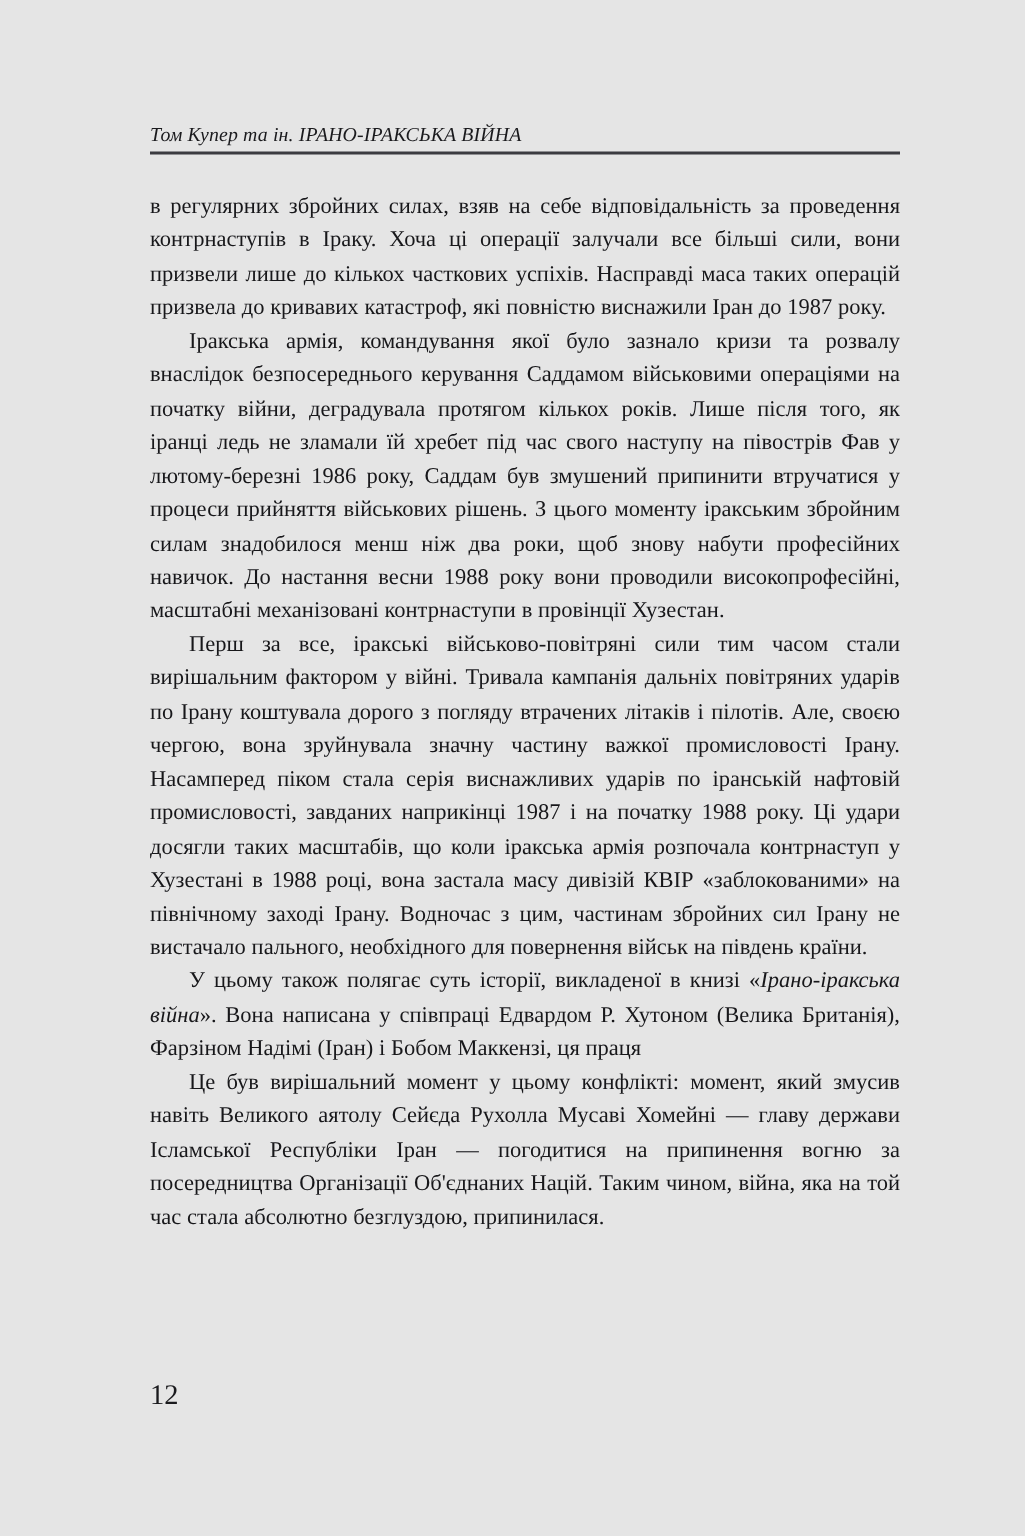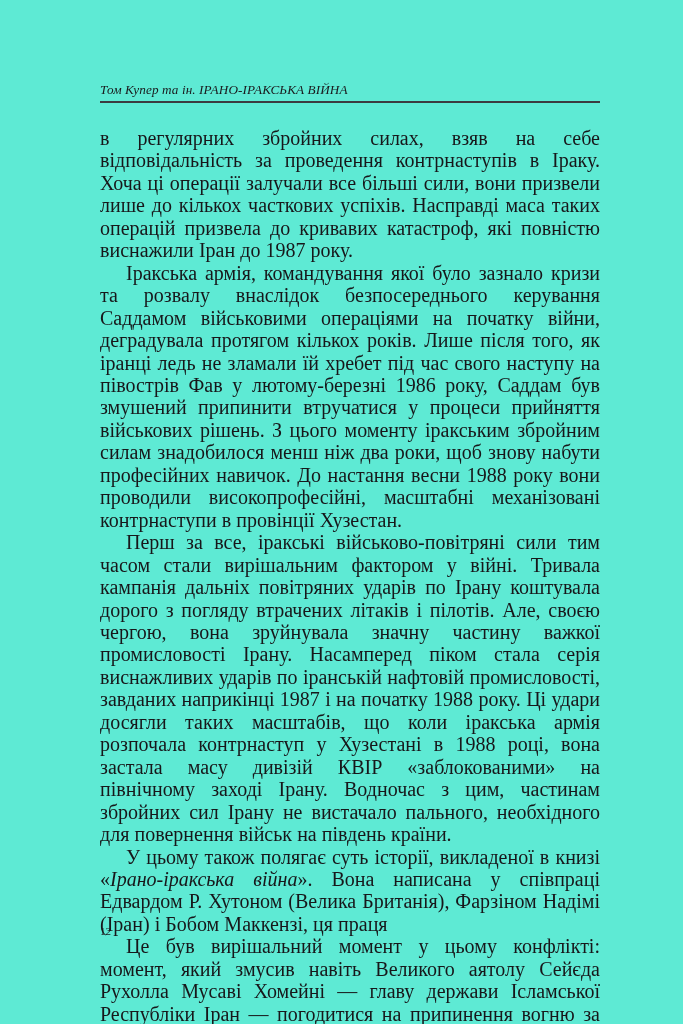--- a/index.html
+++ b/index.html
@@ -16,21 +16,21 @@
     font-family: "Liberation Serif", "DejaVu Serif", serif;
     color: #17171a;
     -webkit-font-smoothing: antialiased;
   }
 
   .page {
     position: absolute;
     left: 0; top: 0;
     width: 683px;
     height: 1024px;
-    background: #5eead4;
+    background: #e5e5e5;
   }
 
   
   .running-head {
     position: absolute;
     left: 100px;
     top: 82px;
     width: 500px;
   }
   .running-head-text {
@@ -51,41 +51,41 @@
   
   .textblock {
     position: absolute;
     left: 100px;
     top: 127px;
     width: 500px;
   }
 
   .para {
     margin: 0;
-    font-size: 20px;
+    font-size: 15px;
     line-height: 22.45px;
     text-align: justify;
     text-justify: inter-word;
     text-indent: 26px;
     hyphens: manual;
     word-spacing: 0.1px;
   }
   .para.no-indent {
     text-indent: 0;
   }
   .para .it {
     font-style: italic;
   }
 
   
   .folio {
     position: absolute;
     left: 100px;
     top: 922px;
-    font-size: 11px;
+    font-size: 19px;
     line-height: 18px;
     color: #1a1a1d;
   }
 </style>
 </head>
 <body>
 
 <div class="page">
 
   <div class="running-head">

